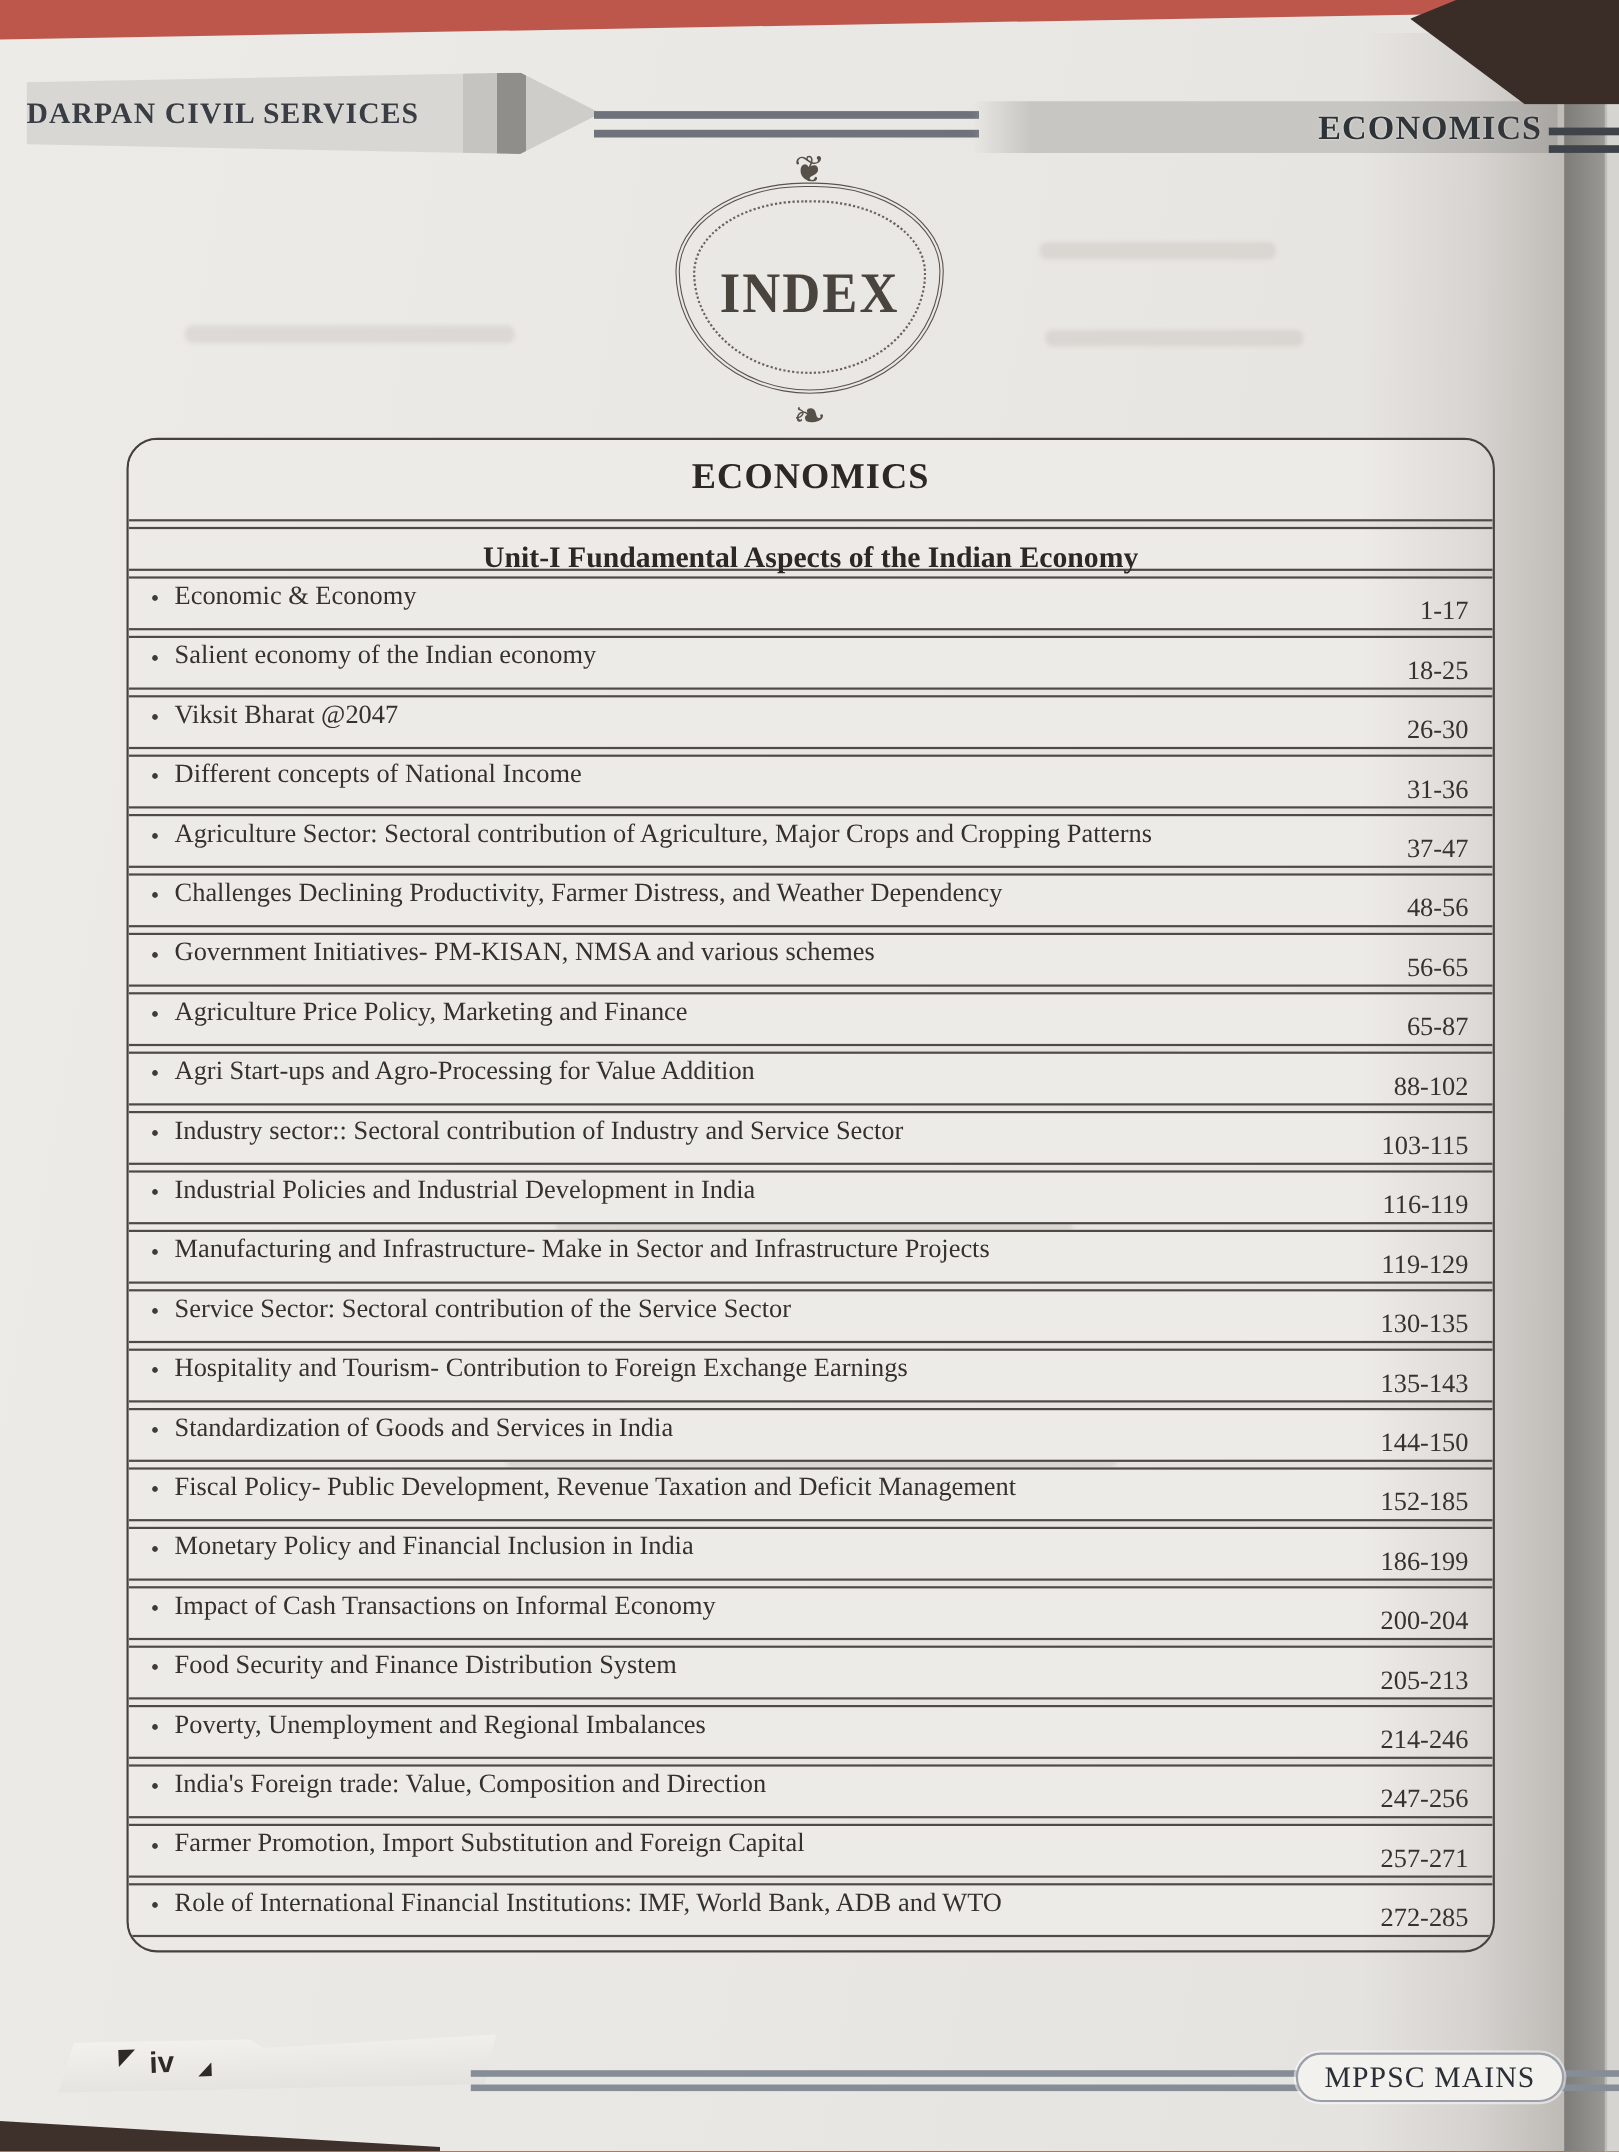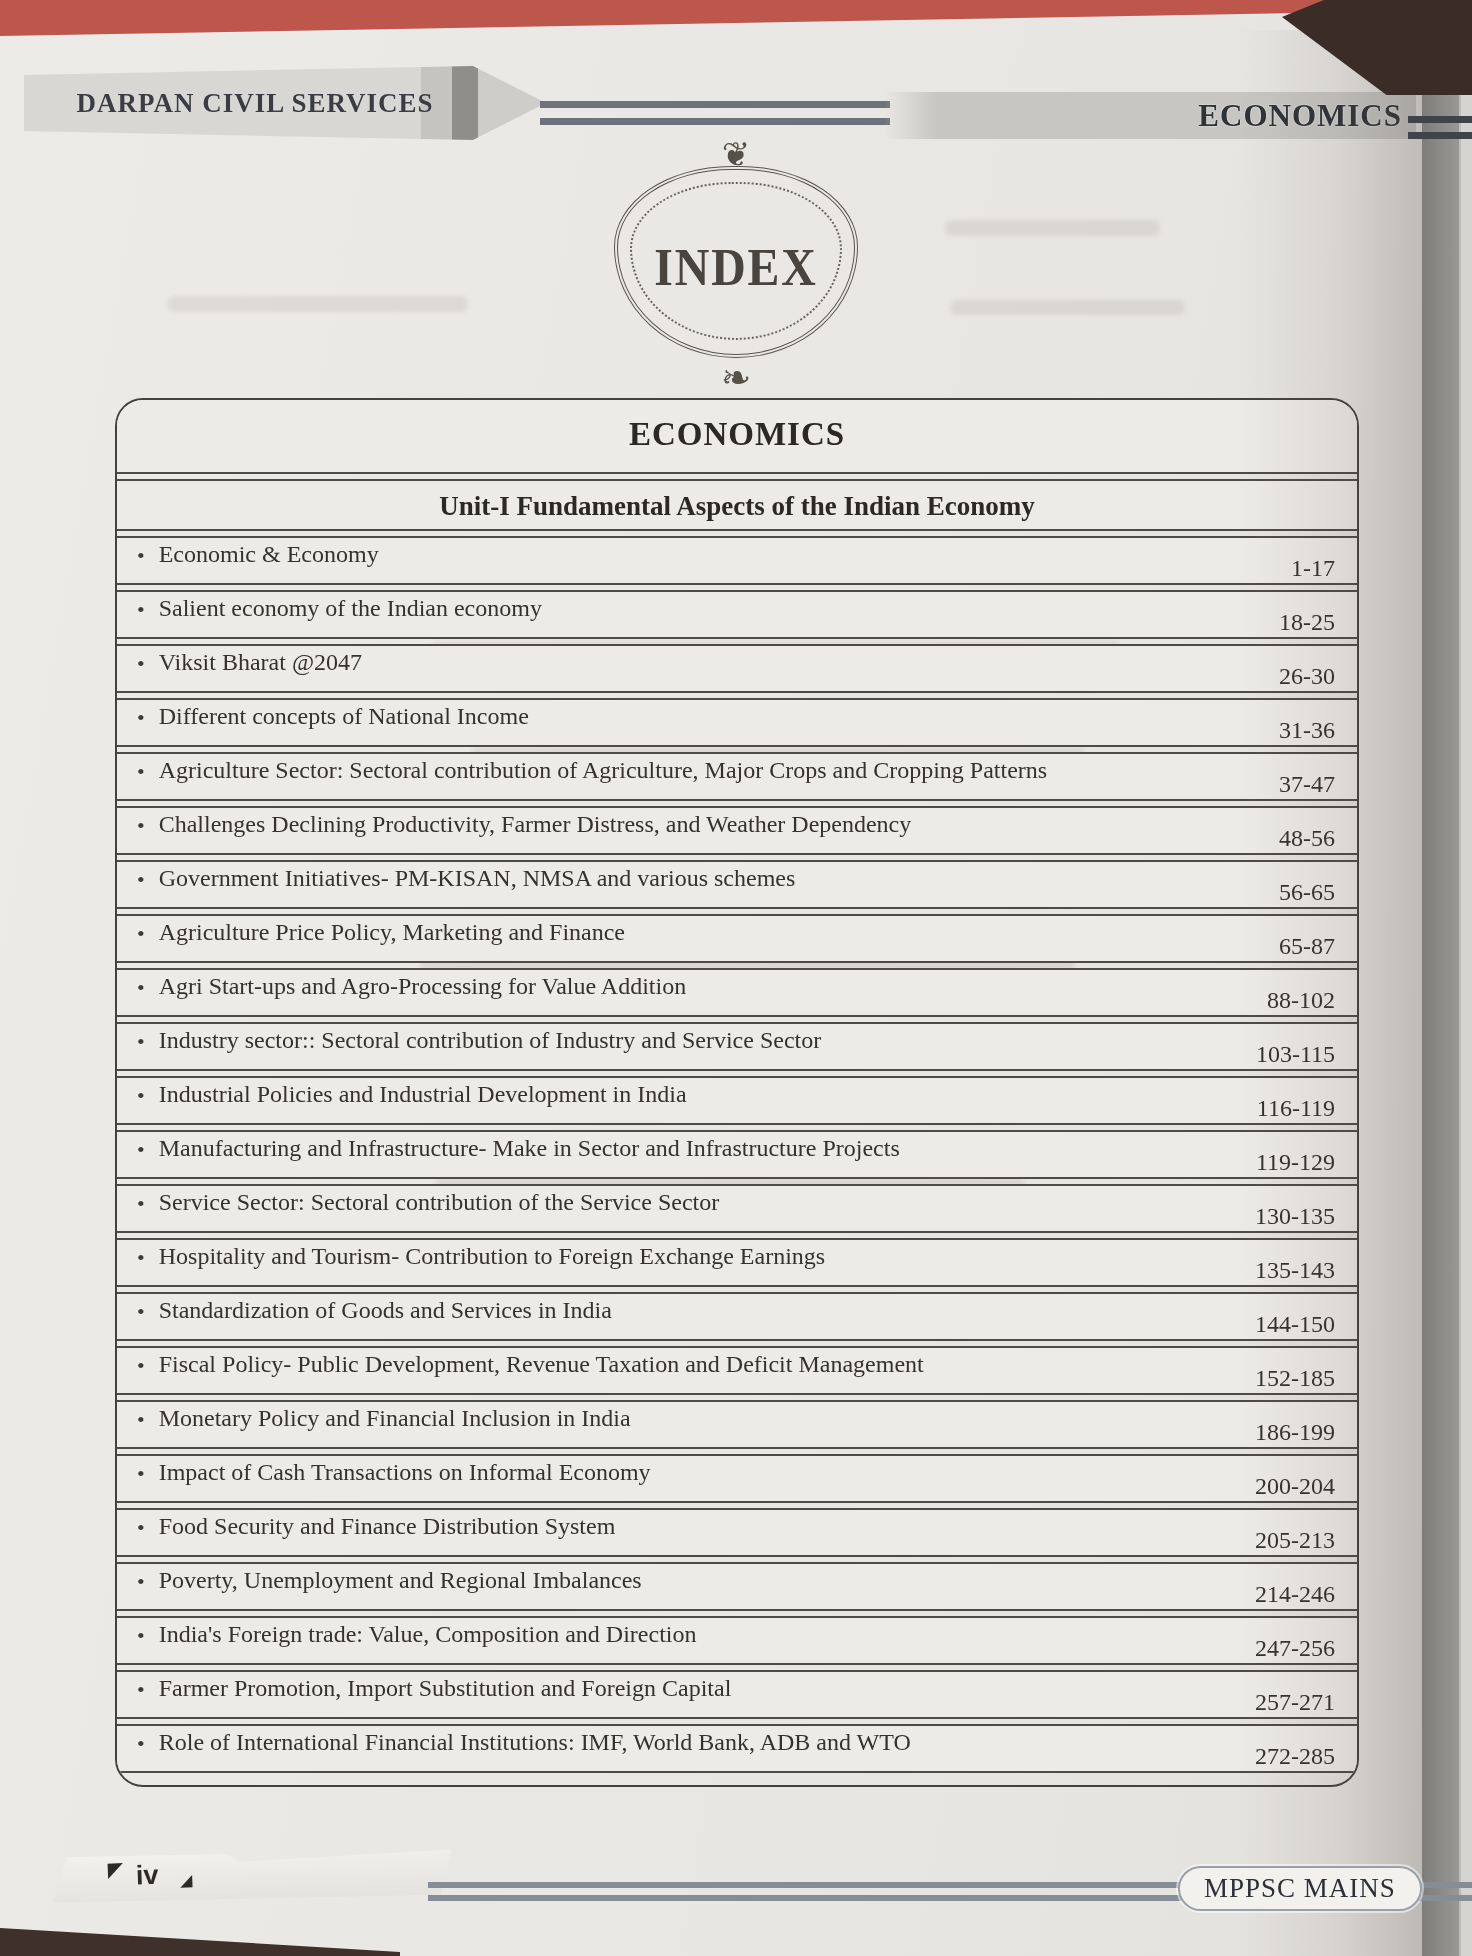--- a/index.html
+++ b/index.html
@@ -24,21 +24,21 @@
   .corner-tr{position:absolute;right:0;top:0;width:190px;height:95px;z-index:4;background:#3a2c26;
     clip-path:polygon(22% 0,100% 0,100% 100%,55% 100%,0 18%);}
   .corner-bl{position:absolute;left:0;bottom:0;width:400px;height:34px;z-index:4;background:#3e302a;
     clip-path:polygon(0 18%,100% 88%,100% 100%,0 100%);}
 
   
   .ribbon{
     position:absolute;left:24px;top:66px;width:522px;height:74px;z-index:1;
     background:linear-gradient(to right,#d9d7d4 0 76%,#c6c4c1 76% 82%,#908e8b 82% 87%,#cfcdca 87%);
     clip-path:polygon(0 12%,86% 0,100% 50%,86% 100%,0 88%);
-    display:flex;align-items:center;justify-content:center;
+    display:flex;align-items:center;
   }
   .ribbon span{font-weight:bold;font-size:27px;letter-spacing:1px;color:#3a3e44;
     padding-right:60px;text-shadow:0 0 1px rgba(255,255,255,.6);}
   .hline{position:absolute;height:7px;background:#6e737b;z-index:1;}
   .hline.a{left:540px;top:101px;width:350px;}
   .hline.b{left:540px;top:118px;width:350px;}
   .subject-band{
     position:absolute;left:884px;top:92px;width:532px;height:47px;z-index:1;
     background:linear-gradient(to right,rgba(199,198,195,0) 0,#c7c6c3 10%,#c7c6c3 100%);
     display:flex;align-items:center;justify-content:flex-end;border-radius:4px;
@@ -58,21 +58,21 @@
   .orn-bottom{position:absolute;left:0;right:0;bottom:-12px;text-align:center;font-size:36px;line-height:36px;}
   .orn-title{position:absolute;left:0;right:0;top:92px;text-align:center;
     font-weight:bold;font-size:52px;letter-spacing:2px;color:#4a443e;transform:scaleX(.92);}
 
   
   .toc{position:absolute;left:115px;top:398px;width:1244px;z-index:1;
     border:2px solid #45413d;border-radius:28px;padding:0 0 12px 0;box-sizing:border-box;overflow:hidden;}
   .cell{box-sizing:border-box;background:#edebe8;border-top:2px solid #4e4a46;border-bottom:2px solid #4e4a46;}
   .title-cell{height:74px;border-top:none;text-align:center;font-weight:bold;font-size:33px;
     letter-spacing:1px;color:#2c2824;padding-top:16px;}
-  .unit-cell{height:52px;margin-top:5px;text-align:center;font-weight:bold;font-size:27px;
+  .unit-cell{height:40px;margin-top:5px;text-align:center;font-weight:bold;font-size:27px;
     color:#2c2824;line-height:50px;}
   .item-cell{height:49px;margin-top:5px;position:relative;font-size:24px;color:#35312d;}
   .item-title{position:absolute;left:16px;top:3px;display:flex;align-items:flex-start;}
   .bullet{font-size:22px;line-height:26px;margin:2px 14px 0 4px;color:#3f3b37;}
   .item-pages{position:absolute;right:22px;bottom:1px;font-size:24px;color:#35312d;}
 
   
   .ghost{position:absolute;z-index:1;background:rgba(122,112,102,0.13);
     border-radius:7px;filter:blur(2px);pointer-events:none;}
 

